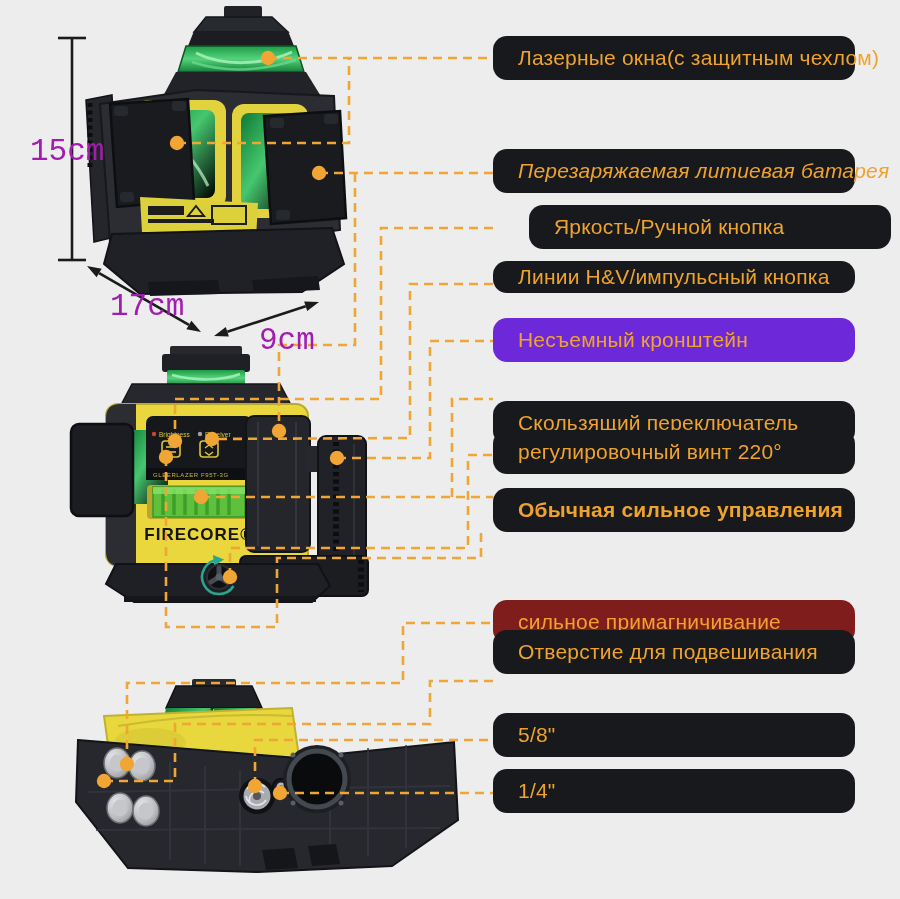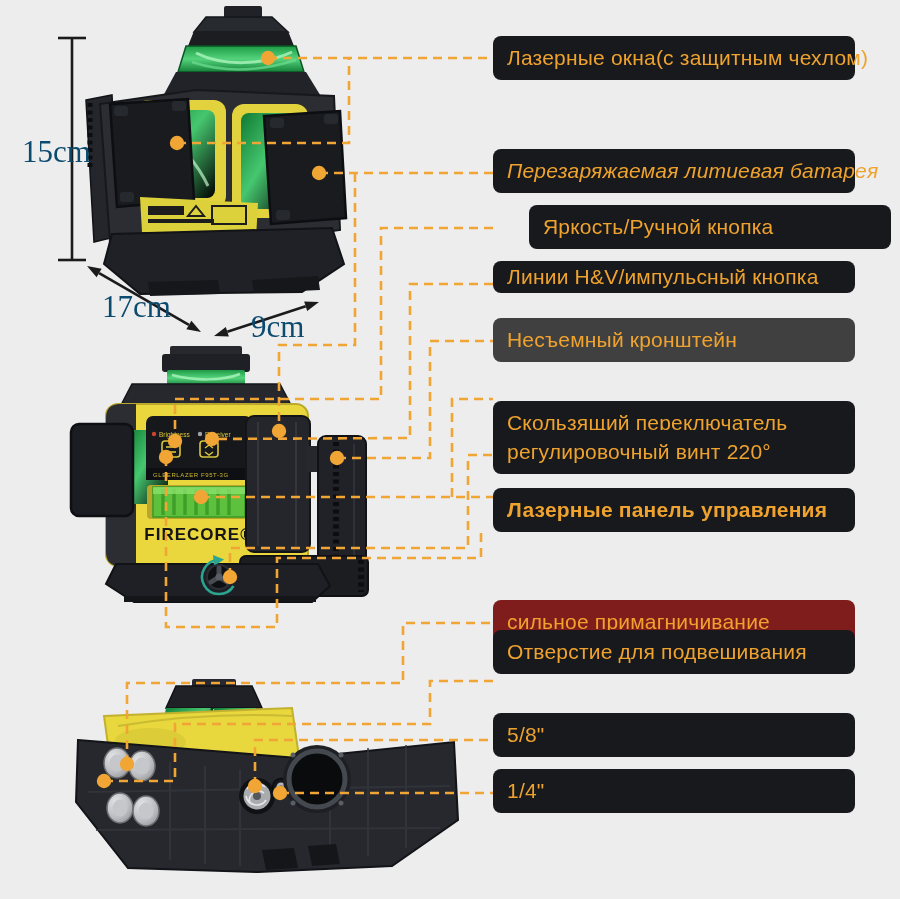--- a/index.html
+++ b/index.html
@@ -4,31 +4,32 @@
 <style>
   html,body{margin:0;padding:0;}
   body{font-family:"Liberation Sans", sans-serif; background:#ededee;}
   #stage{position:relative;width:900px;height:899px;background:#ededee;overflow:hidden;}
   #products, #overlay{position:absolute;left:0;top:0;width:900px;height:899px;}
   #overlay{pointer-events:none;}
   .label-bar{
     position:absolute;
     display:flex;align-items:center;
     box-sizing:border-box;
-    padding-left:14px;
-    border-radius:8px;
+    padding-left:25px;
+    border-radius:14px;
     font-size:21px;
     letter-spacing:.2px;
     white-space:nowrap;
   }
   .dim-text{
     position:absolute;
-    color:#0c4a6e;
-    font-family:Liberation Serif, serif;
+    color:#a21caf;
+    font-family:Liberation Mono, monospace;
     white-space:nowrap;
+    margin-left:8px;
   }
 </style>
 </head>
 <body>
 
 <div id="stage">
 
   <svg id="products" viewBox="0 0 900 899">
     <defs>
       <linearGradient id="gGreen" x1="0" y1="0" x2="0" y2="1">
@@ -248,29 +249,29 @@
       <line x1="227.3191301632794" y1="331.68713880427146" x2="305.6808698367206" y2="306.31286119572854" stroke="#1b1b1b" stroke-width="2.6"></line>
       <polygon points="214,336 228.85943773318246,336.4439710054427 225.77882259337633,326.93030660310023" fill="#1b1b1b"></polygon>
       <polygon points="319,302 307.22117740662367,311.06969339689977 304.14056226681754,301.5560289945573" fill="#1b1b1b"></polygon>
     </svg>
 
   <div id="labels">
       <div class="label-bar" style="left: 493px; top: 36px; width: 362px; height: 44px; background: rgb(23, 25, 28); color: rgb(239, 163, 46); font-size: 21px;">Лазерные окна(с защитным чехлом)</div>
       <div class="label-bar" style="left: 493px; top: 149px; width: 362px; height: 44px; background: rgb(23, 25, 28); color: rgb(239, 163, 46); font-size: 21px; font-style: italic;">Перезаряжаемая литиевая батарея</div>
       <div class="label-bar" style="left: 493px; top: 205px; width: 362px; height: 44px; background: rgb(23, 25, 28); color: rgb(239, 163, 46); font-size: 21px; margin-left: 36px;">Яркость/Ручной кнопка</div>
       <div class="label-bar" style="left: 493px; top: 261px; width: 362px; height: 32px; background: rgb(23, 25, 28); color: rgb(239, 163, 46); font-size: 21px;">Линии H&amp;V/импульсный кнопка</div>
-      <div class="label-bar" style="left: 493px; top: 318px; width: 362px; height: 44px; background: #404040; color: rgb(239, 163, 46); font-size: 21px;">Несъемный кронштейн</div>
+      <div class="label-bar" style="left: 493px; top: 318px; width: 362px; height: 44px; background: #6d28d9; color: rgb(239, 163, 46); font-size: 21px;">Несъемный кронштейн</div>
       <div class="label-bar" style="left: 493px; top: 374px; width: 362px; height: 44px; background: rgb(23, 25, 28); color: rgb(239, 163, 46); font-size: 21px; margin-top: 27px;">Скользящий переключатель</div>
       <div class="label-bar" style="left: 493px; top: 430px; width: 362px; height: 44px; background: rgb(23, 25, 28); color: rgb(239, 163, 46); font-size: 21px;">регулировочный винт 220°</div>
-      <div class="label-bar" style="left: 493px; top: 488px; width: 362px; height: 44px; background: rgb(23, 25, 28); color: rgb(239, 163, 46); font-size: 21px; font-weight: bold;">Лазерные панель управления</div>
+      <div class="label-bar" style="left: 493px; top: 488px; width: 362px; height: 44px; background: rgb(23, 25, 28); color: rgb(239, 163, 46); font-size: 21px; font-weight: bold;">Обычная сильное управления</div>
       <div class="label-bar" style="left: 493px; top: 600px; width: 362px; height: 44px; background: #7f1d1d; color: rgb(239, 163, 46); font-size: 21px;">сильное примагничивание</div>
       <div class="label-bar" style="left: 493px; top: 630px; width: 362px; height: 44px; background: rgb(23, 25, 28); color: rgb(239, 163, 46); font-size: 21px;">Отверстие для подвешивания</div>
       <div class="label-bar" style="left: 493px; top: 713px; width: 362px; height: 44px; background: rgb(23, 25, 28); color: rgb(239, 163, 46); font-size: 21px;">5/8"</div>
       <div class="label-bar" style="left: 493px; top: 769px; width: 362px; height: 44px; background: rgb(23, 25, 28); color: rgb(239, 163, 46); font-size: 21px;">1/4"</div>
     </div>
 
   <div id="dims">
       <div class="dim-text" style="left: 22px; top: 134px; font-size: 31px;">15cm</div>
       <div class="dim-text" style="left: 102px; top: 289px; font-size: 31px;">17cm</div>
-      <div class="dim-text" style="left: 251px; top: 309px; font-size: 31px;">9cm</div>
+      <div class="dim-text" style="left: 251px; top: 323px; font-size: 31px;">9cm</div>
     </div>
 
 </div>
 
 </body></html>

